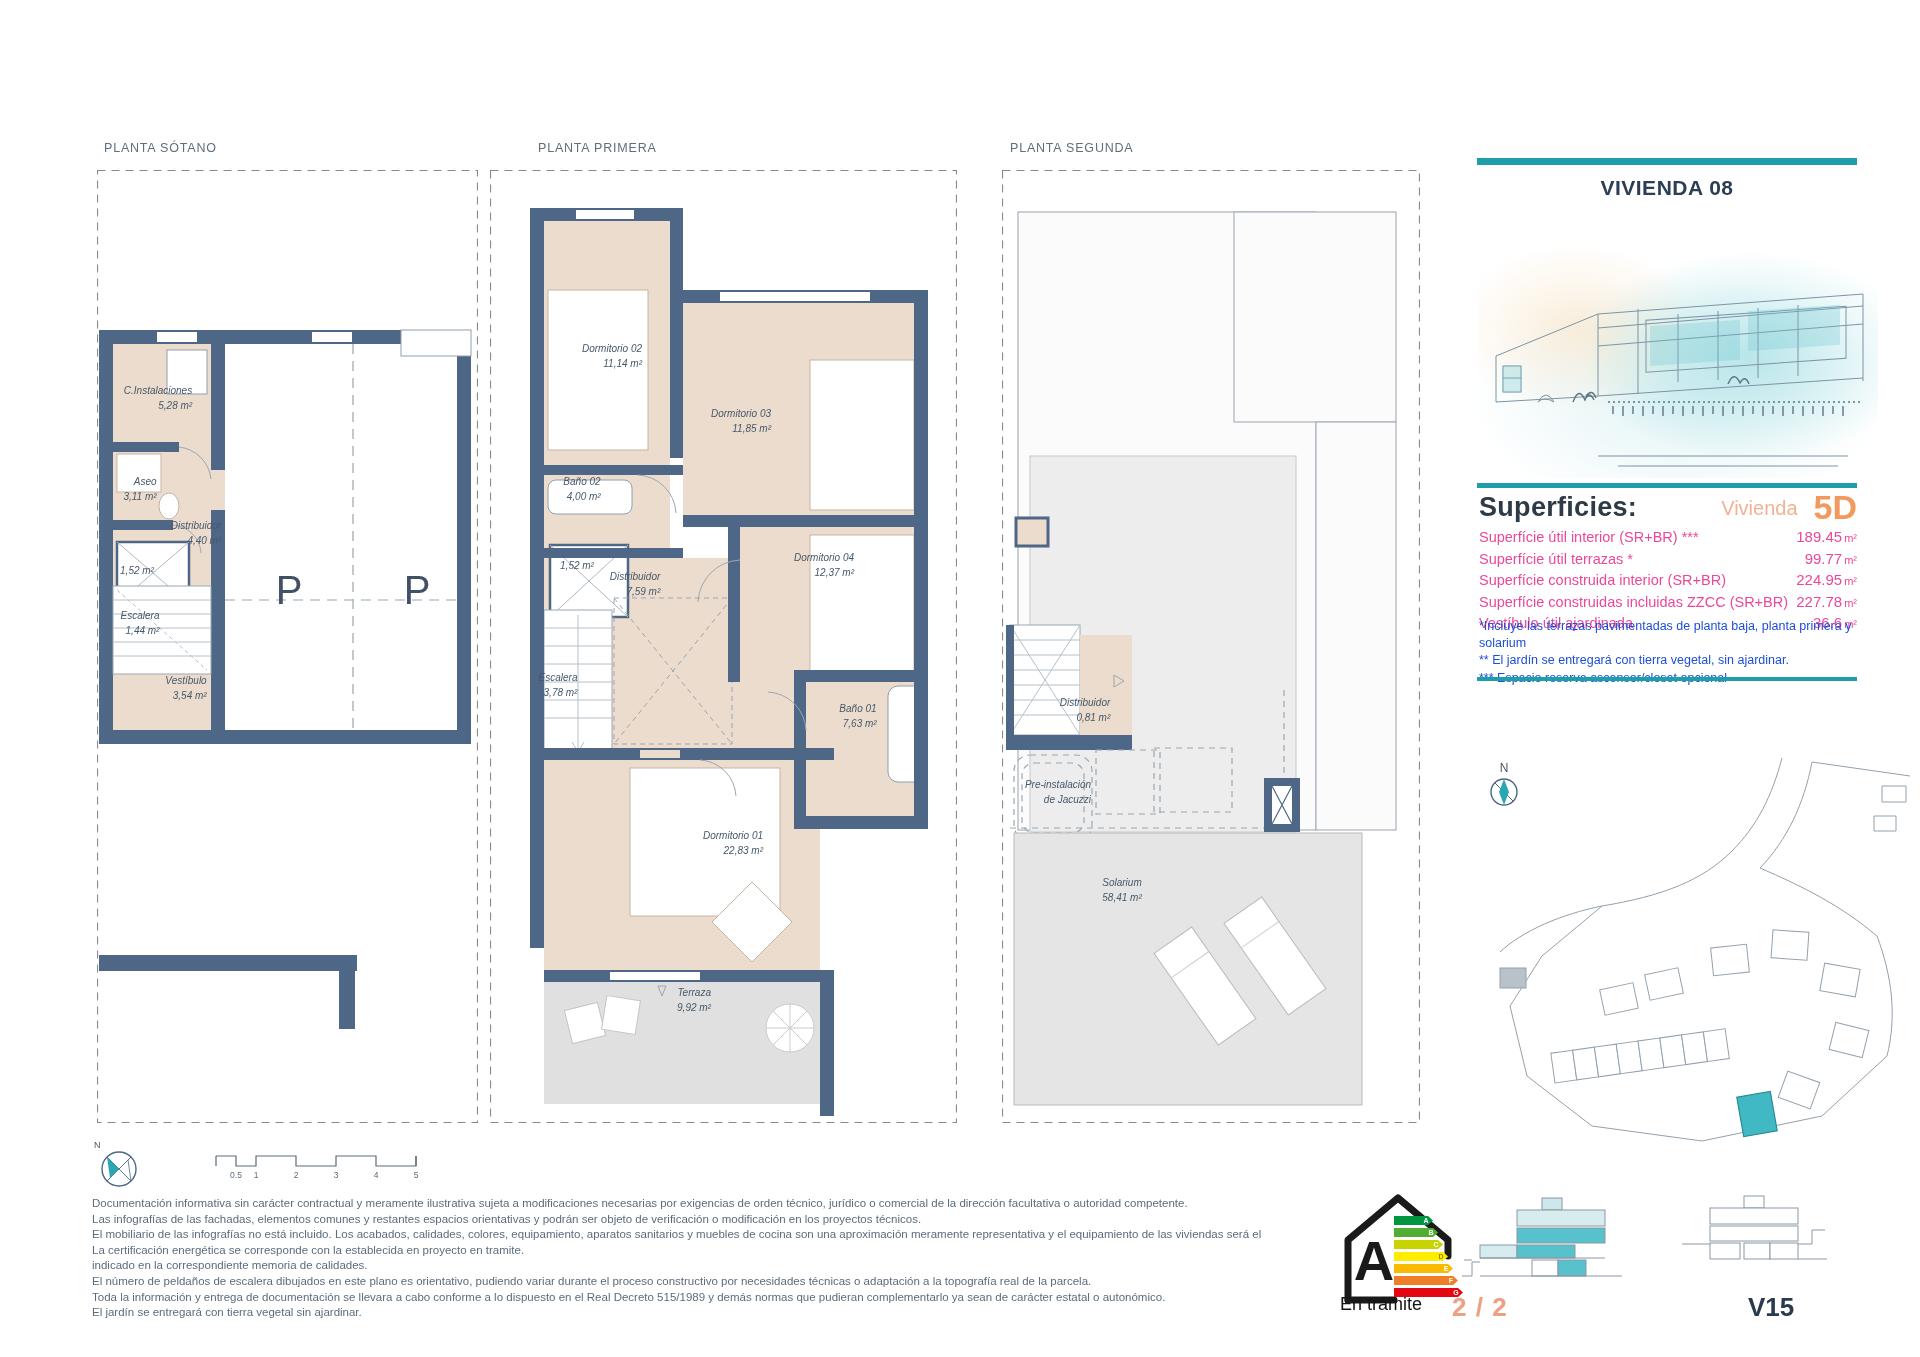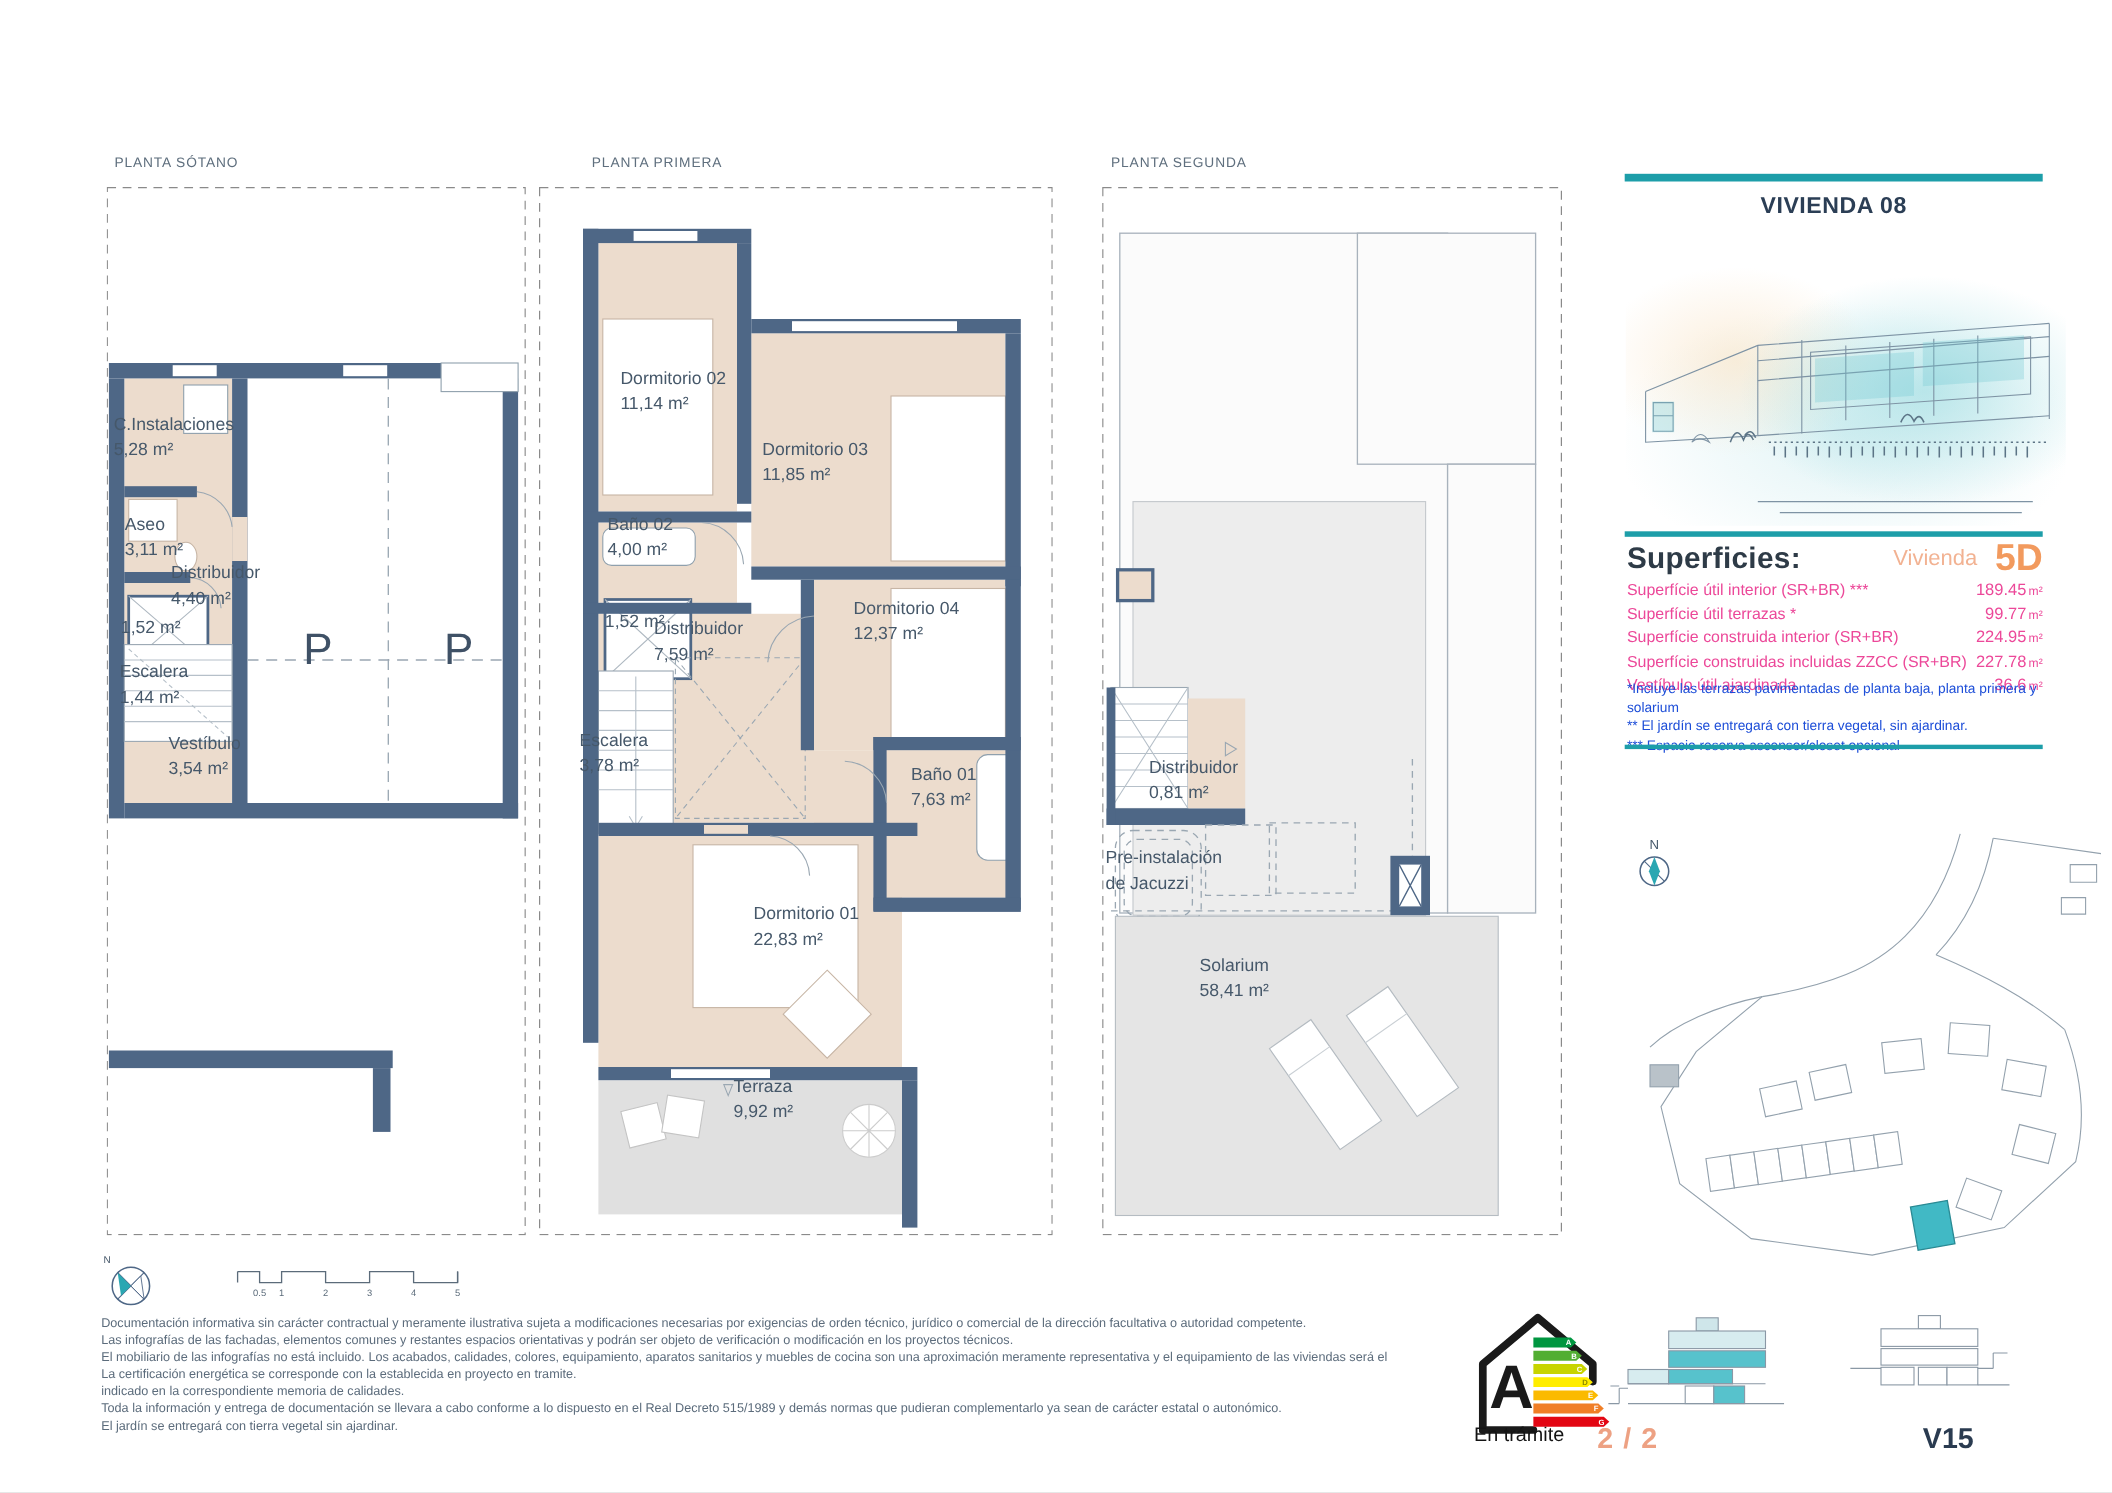--- a/index.html
+++ b/index.html
@@ -1,20 +1,20 @@
 <!DOCTYPE html>
 <html><head>
 <meta charset="utf-8">
 <style>
   html,body{margin:0;padding:0;background:#e8e8e8;font-family:"Liberation Sans",sans-serif;}
   #page{position:relative;width:1920px;height:1357px;background:#ffffff;outline:1px solid #b8b8b8;overflow:hidden;}
   .abs{position:absolute;}
   .plan-title{font-size:12.5px;letter-spacing:.8px;color:#5f6f7e;}
-  .room-label{position:absolute;transform:translate(-50%,-50%);text-align:left;
-    font-size:16px;line-height:1.45;color:#46586a;white-space:nowrap;}
+  .room-label{position:absolute;transform:translate(-50%,-50%);text-align:right;
+    font-size:10px;line-height:1.45;color:#46586a;white-space:nowrap;font-style:italic;}
   .room-label .rn{display:block}
   .room-label .ra{display:block}
   .teal-bar{background:#1d9ea9;}
   .panel-title{width:380px;text-align:center;font-size:21px;font-weight:bold;color:#2b3e55;letter-spacing:.5px;}
   .render{background:
     radial-gradient(ellipse 60% 55% at 68% 55%, rgba(140,214,220,.55), rgba(140,214,220,0) 70%),
     radial-gradient(ellipse 45% 45% at 25% 45%, rgba(248,224,190,.55), rgba(248,224,190,0) 70%),
     radial-gradient(ellipse 70% 60% at 50% 70%, rgba(196,232,236,.5), rgba(196,232,236,0) 75%);}
   .surf-head{display:flex;align-items:flex-end;width:378px;}
   .surf-head .h{font-size:27px;font-weight:bold;color:#2e3b47;letter-spacing:.3px;}
@@ -428,20 +428,21 @@
       <text x="210" y="34">5</text>
     </g>
   </svg>
 
   <div class="abs disclaimer" style="left:92px;top:1196px">
     <div>Documentación informativa sin carácter contractual y meramente ilustrativa sujeta a modificaciones necesarias por exigencias de orden técnico, jurídico o comercial de la dirección facultativa o autoridad competente.</div>
     <div>Las infografías de las fachadas, elementos comunes y restantes espacios orientativas y podrán ser objeto de verificación o modificación en los proyectos técnicos.</div>
     <div>El mobiliario de las infografías no está incluido. Los acabados, calidades, colores, equipamiento, aparatos sanitarios y muebles de cocina son una aproximación meramente representativa y el equipamiento de las viviendas será el</div>
     <div>La certificación energética se corresponde con la establecida en proyecto en tramite.</div>
     <div>indicado en la correspondiente memoria de calidades.</div>
+    <div>El número de peldaños de escalera dibujados en este plano es orientativo, pudiendo variar durante el proceso constructivo por necesidades técnicas o adaptación a la topografía real de la parcela.</div>
     <div>Toda la información y entrega de documentación se llevara a cabo conforme a lo dispuesto en el Real Decreto 515/1989 y demás normas que pudieran complementarlo ya sean de carácter estatal o autonómico.</div>
     <div>El jardín se entregará con tierra vegetal sin ajardinar.</div>
   </div>
 
   <svg class="abs" style="left:1336px;top:1188px" width="136" height="126" viewBox="0 0 136 126">
     <path d="M12,112 V52 L62,10 L112,52 V68" fill="none" stroke="#1a1a1a" stroke-width="7" stroke-linejoin="round" stroke-linecap="round"></path>
     <path d="M12,112 H58" stroke="#1a1a1a" stroke-width="7" stroke-linecap="round"></path>
     <text x="38" y="92" text-anchor="middle" font-size="56" font-weight="bold" fill="#1a1a1a" font-family="Liberation Sans, sans-serif">A</text>
     <g font-size="7" font-weight="bold" fill="#ffffff" text-anchor="middle" font-family="Liberation Sans, sans-serif">
       <polygon points="58,28 92,28 97,32.5 92,37 58,37" fill="#009640"></polygon>

